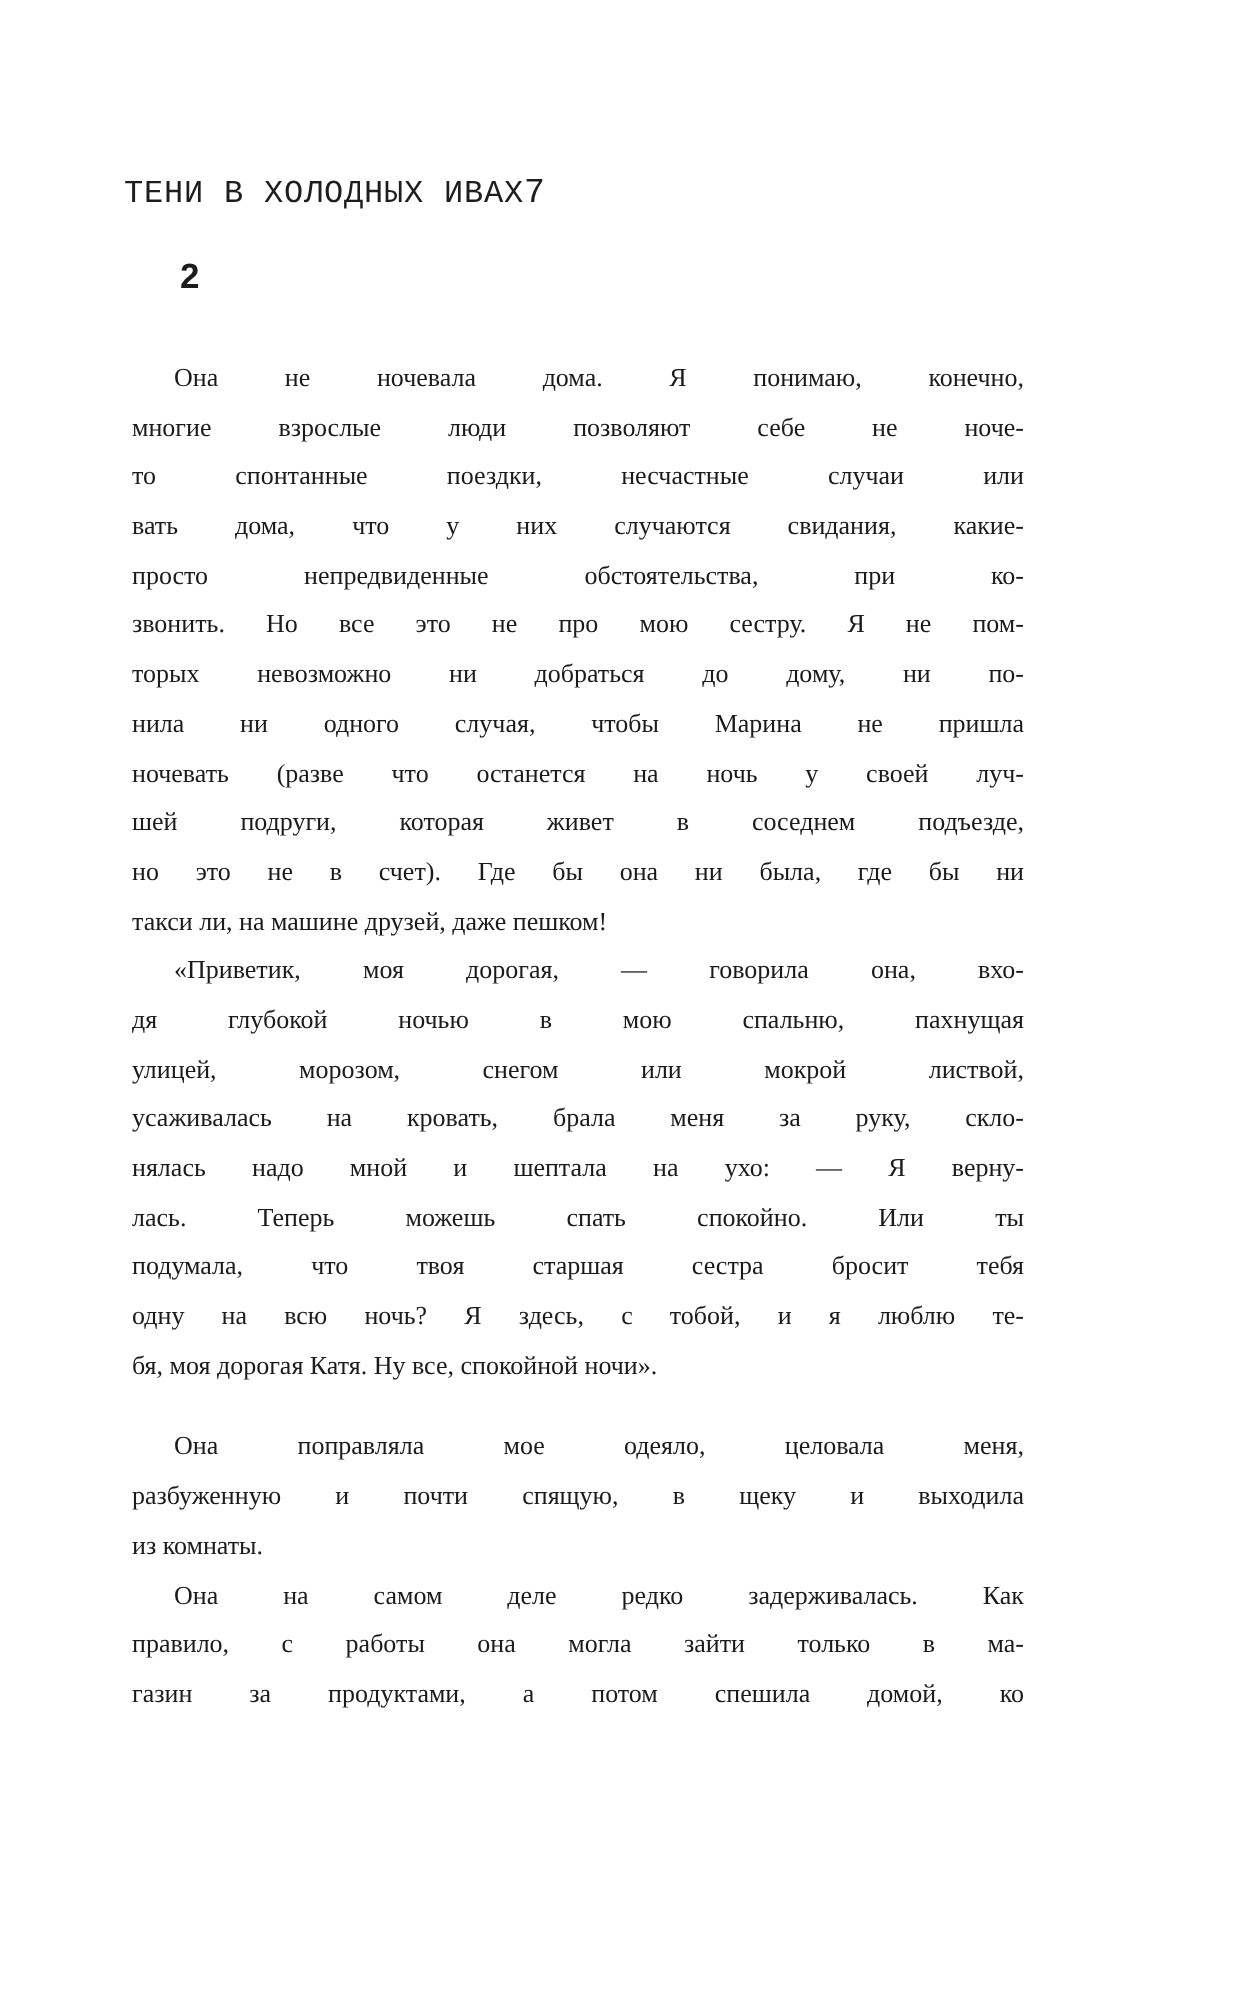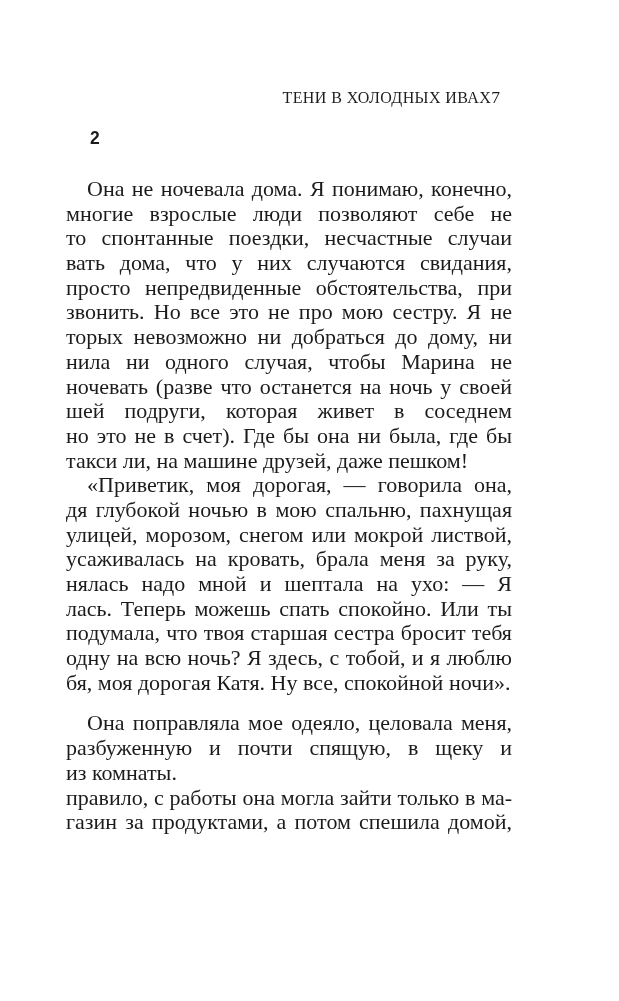--- a/index.html
+++ b/index.html
@@ -12,25 +12,26 @@
     width: 619px;
     height: 1001px;
     background: #ffffff;
     font-family: "Liberation Serif", serif;
     color: #1b1b1b;
     overflow: hidden;
   }
   .header-row {
     position: absolute;
     top: 87px;
-    left: 66px;
+    left: 52px;
     width: 446px;
     display: flex;
-    justify-content: flex-end;
+    justify-content: flex-start;
     align-items: baseline;
+    font-family: Liberation Mono, monospace;
   }
   .running-title {
     font-size: 16px;
     letter-spacing: 0.4px;
     padding-left: 10px;
     color: #1e1e1e;
   }
   .page-number {
     font-size: 17.5px;
     padding-right: 12px;
@@ -48,21 +49,21 @@
   }
   .body-text {
     position: absolute;
     top: 177px;
     left: 66px;
     width: 446px;
   }
   .para { margin: 0; }
   .para.gap { margin-top: 16px; }
   .line {
-    font-size: 22px;
+    font-size: 13px;
     line-height: 24.7px;
     text-align: justify;
     text-align-last: justify;
     text-justify: inter-word;
     white-space: normal;
     overflow: hidden;
     height: 24.7px;
   }
   .line.first { padding-left: 21px; }
   .line.last { text-align-last: left; }
@@ -108,18 +109,19 @@
       <div class="line last">бя, моя дорогая Катя. Ну все, спокойной ночи».</div>
     </div>
 
     <div class="para gap">
       <div class="line first">Она поправляла мое одеяло, целовала меня,</div>
       <div class="line">разбуженную и почти спящую, в щеку и выходила</div>
       <div class="line last">из комнаты.</div>
     </div>
 
     <div class="para">
+      <div class="line first">Она на самом деле редко задерживалась. Как</div>
       <div class="line">правило, с работы она могла зайти только в ма-</div>
       <div class="line">газин за продуктами, а потом спешила домой, ко</div>
     </div>
 
   </div>
 </div>
 
 </body></html>

